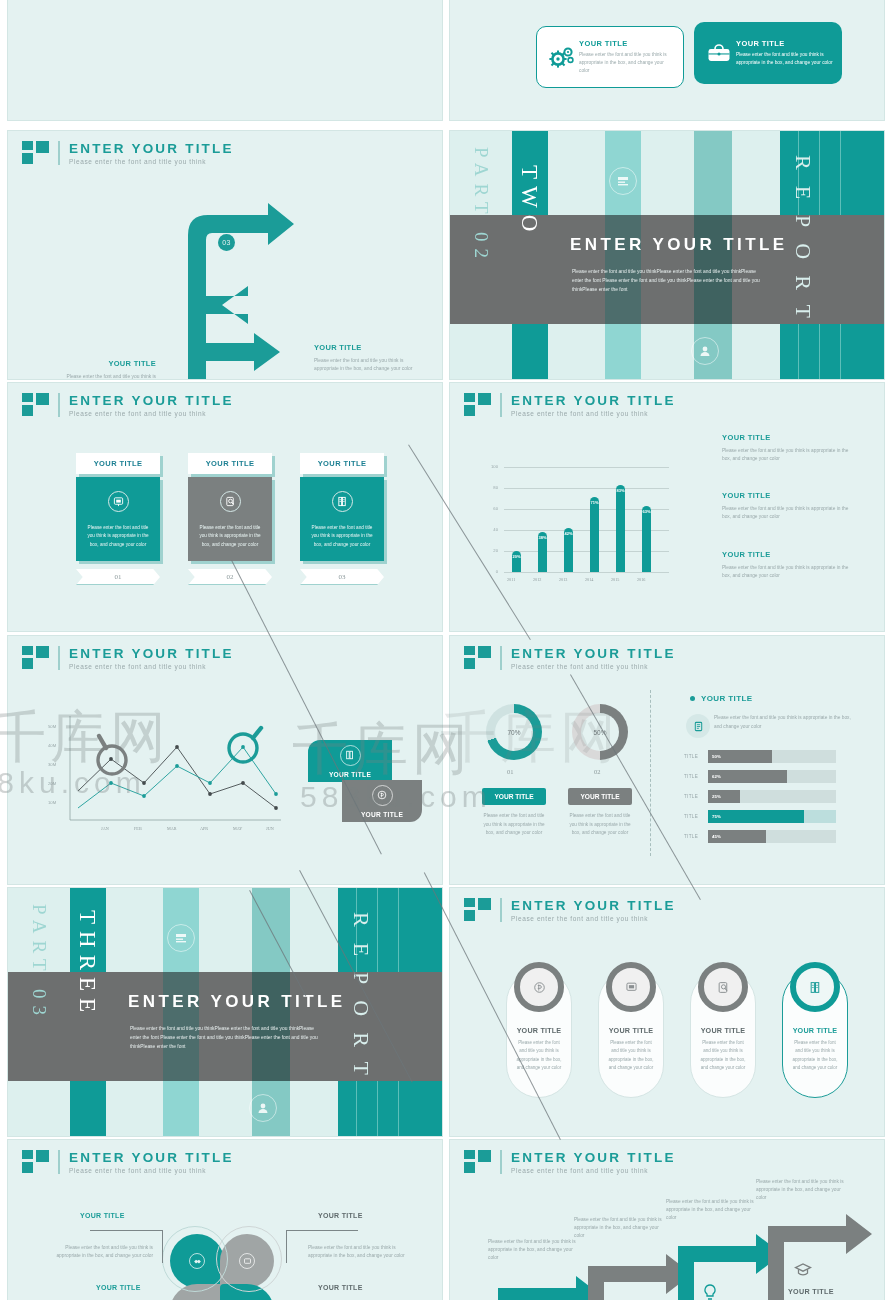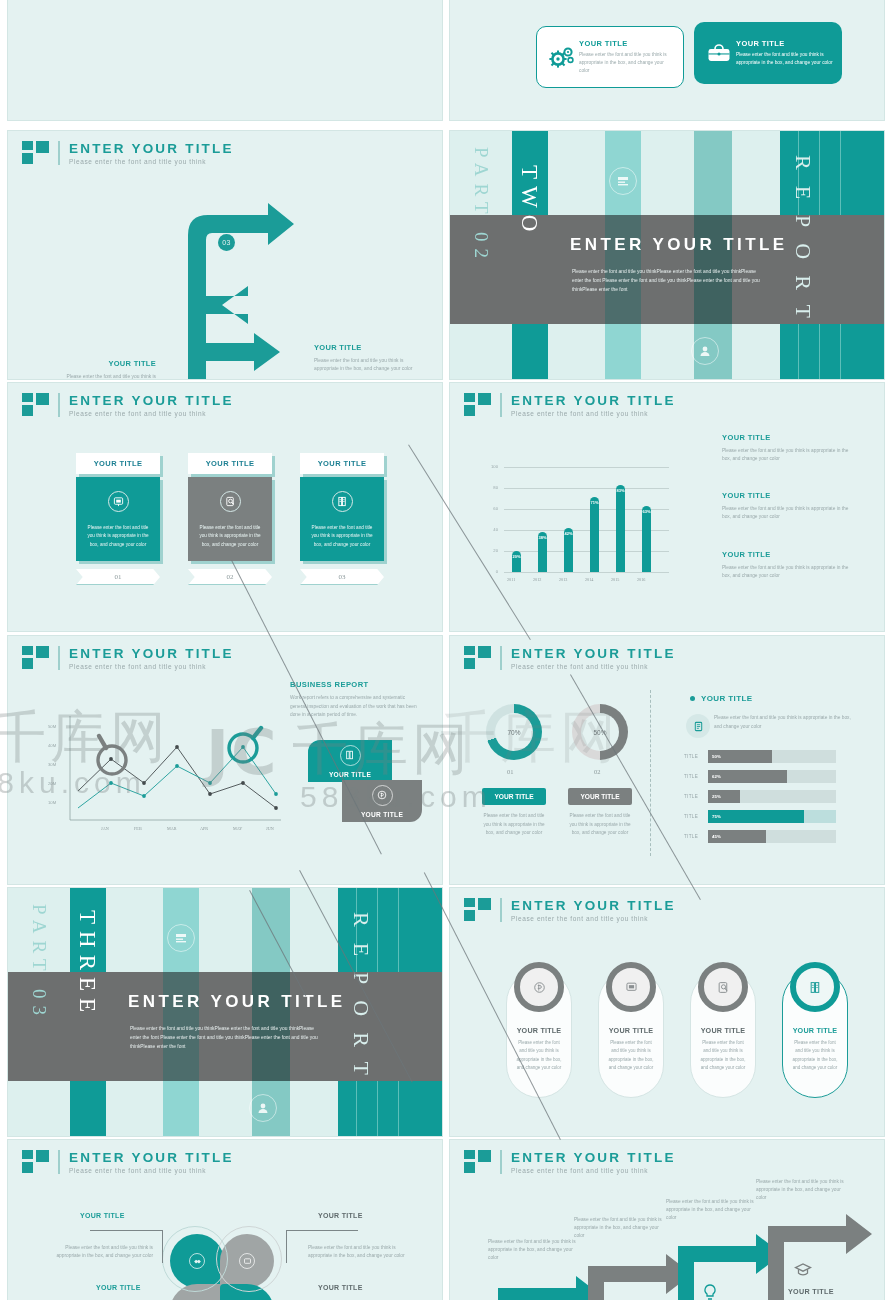--- a/index.html
+++ b/index.html
@@ -439,24 +439,20 @@
       </svg>
 
       <div class="xl" style="position:absolute; left:53px;  top:112px;">JAN</div>
       <div class="xl" style="position:absolute; left:86px;  top:112px;">FEB</div>
       <div class="xl" style="position:absolute; left:119px; top:112px;">MAR</div>
       <div class="xl" style="position:absolute; left:152px; top:112px;">APR</div>
       <div class="xl" style="position:absolute; left:185px; top:112px;">MAY</div>
       <div class="xl" style="position:absolute; left:218px; top:112px;">JUN</div>
     </div>
 
-    <div style="position:absolute; left:282px; top:44px; width:132px;">
-      <h5 style="margin:0 0 5px; font-size:7.6px; color:#1b9c98; letter-spacing:.4px;">BUSINESS REPORT</h5>
-      <p style="margin:0; font-size:4.8px; color:#9aa9ab; line-height:1.8;">Work report refers to a comprehensive and systematic general inspection and evaluation of the work that has been done in a certain period of time.</p>
-    </div>
 
     <div style="position:absolute; left:300px; top:104px; width:84px; height:42px; background:#0f9b97; border-radius:12px 0 0 0; display:flex; flex-direction:column; align-items:center; justify-content:center;">
       <div class="ring-ic" style="border-color:rgba(255,255,255,.65);">
         <svg width="10" height="10" viewBox="0 0 12 12">
             <rect x="2" y="1.5" width="3" height="9" fill="none" stroke="#fff" stroke-width="1"></rect>
             <rect x="6" y="1.5" width="3" height="9" fill="none" stroke="#fff" stroke-width="1"></rect>
           </svg>
       </div>
       <div style="color:#fff; font-size:6.6px; font-weight:700; margin-top:5px; letter-spacing:.3px;">YOUR TITLE</div>
     </div>
@@ -738,23 +734,20 @@
       <svg width="18" height="16" viewBox="0 0 18 16">
           <path d="M1.5 5.6 L9 2 L16.5 5.6 L9 9.2 Z" fill="none" stroke="#7b8080" stroke-width="1.3"></path>
           <path d="M4.5 7.2 v4 a5 3 0 0 0 9 0 v-4" fill="none" stroke="#7b8080" stroke-width="1.3"></path>
         </svg>
     </div>
 
     <div class="step-lab" style="left:338px; top:147px; color:#5f6a6c;">YOUR TITLE</div>
 
   </div>
 
-  <div class="wm" style="left:206px; top:716px;">
-    <span class="wm-logo">JC</span>
-  </div>
   <div class="wm" style="left:292px; top:712px;">
     <span class="wm-cn">千库网</span>
   </div>
   <div class="wm" style="left:300px; top:780px;">
     <span class="wm-url">588ku.com</span>
   </div>
   <div class="wm" style="left:-10px; top:700px;">
     <span class="wm-cn">千库网</span>
   </div>
   <div class="wm" style="left:-46px; top:766px;">

